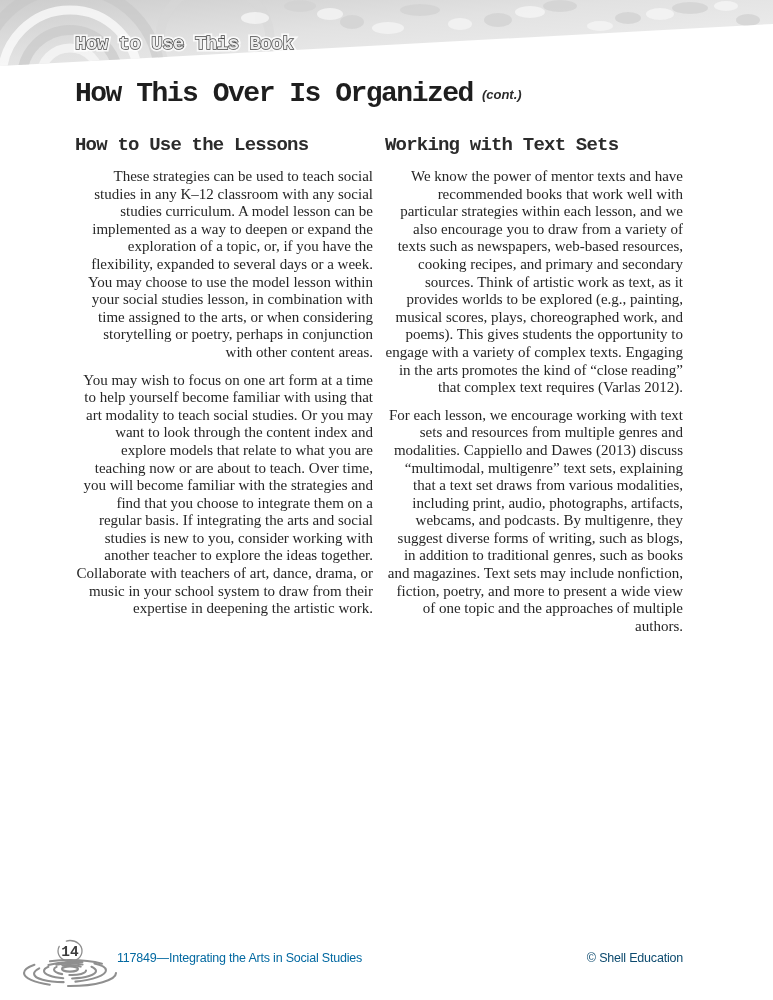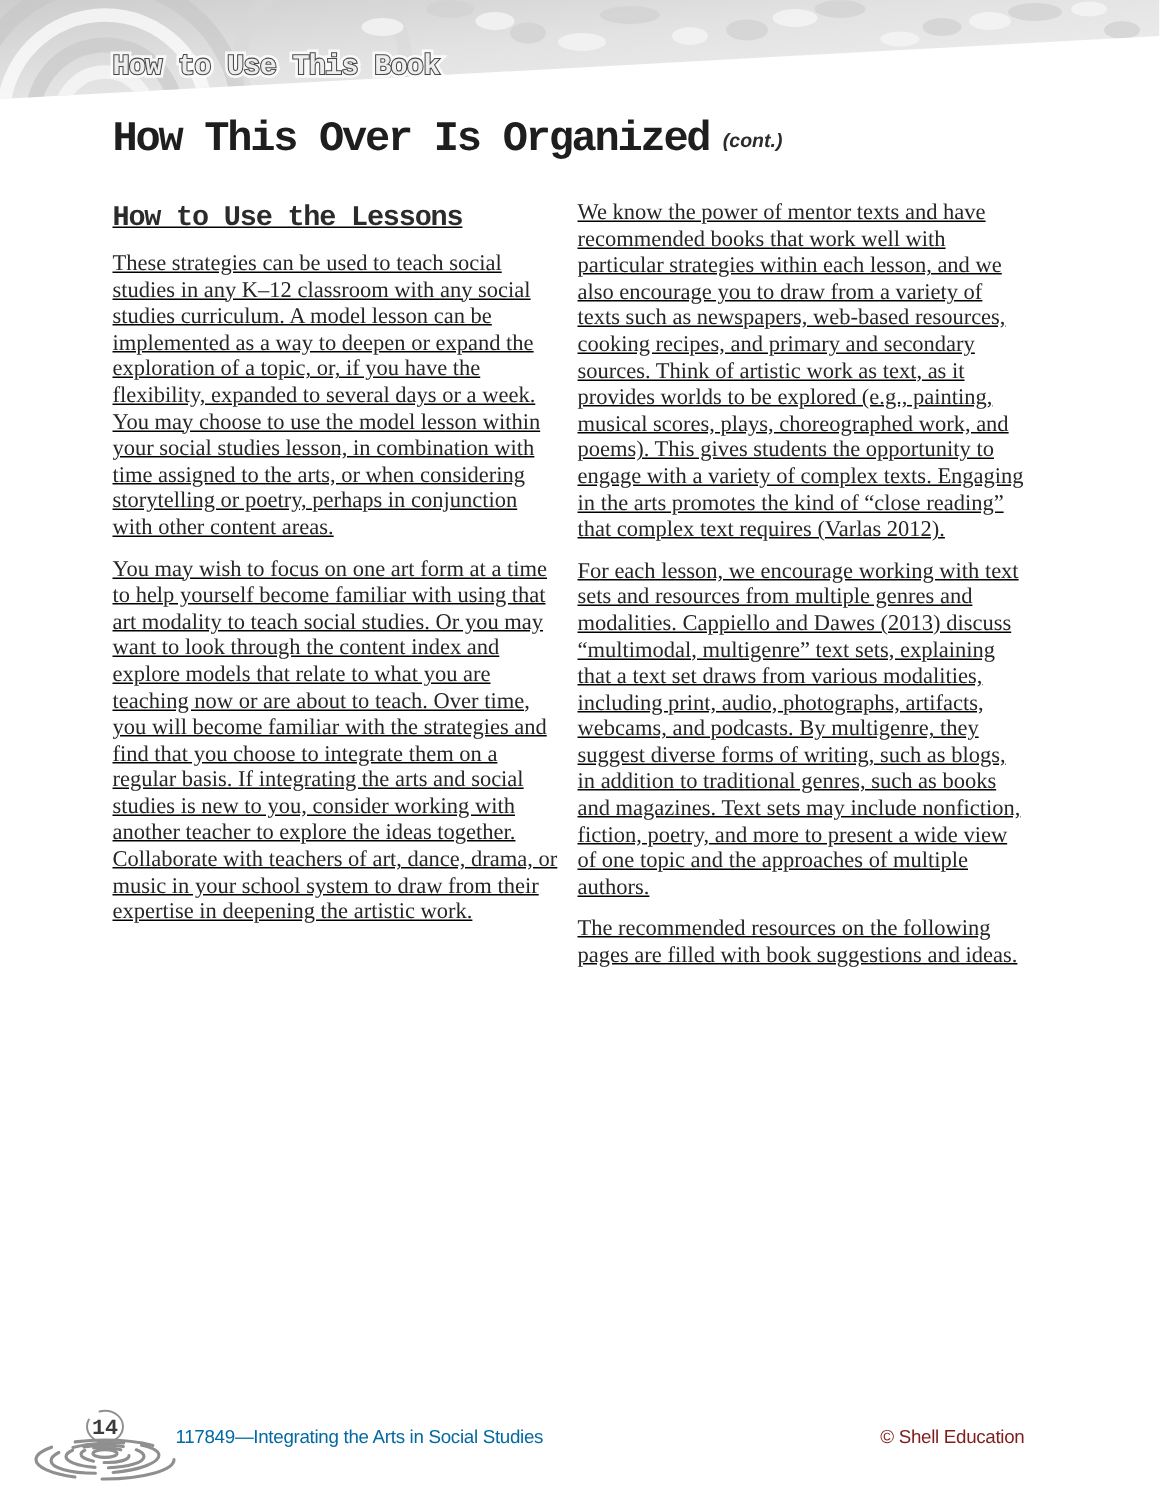--- a/index.html
+++ b/index.html
@@ -25,44 +25,44 @@
     font-family:"Liberation Sans", sans-serif;
     font-style:italic; font-weight:600; font-size:13px;
     letter-spacing:0; margin-left:9px; color:#2c2c2c;
     vertical-align:2px;
     text-align:right;
   }
 
   
   .columns {
     position:absolute; left:75px; top:134px; width:608px;
-    display:flex; gap:12px;text-decoration:underline;
+    display:flex; gap:12px;
   }
   .col { flex:1; min-width:0; }
   .col-heading {
     font-family:"Liberation Mono", "DejaVu Sans Mono", monospace;
     font-weight:bold; font-size:19px; letter-spacing:-0.8px;
     color:#2b2b2b; margin:0 0 12px 0; white-space:nowrap;
   }
   .col p {
     font-size:15px; line-height:17.6px; color:#262626;
-    margin:0 0 10px 0; text-align:left;
+    margin:0 0 10px 0; text-align:right;
   }
 
   
   .footer-ripple { position:absolute; left:18px; top:938px; display:block; }
   .footer-book {
     position:absolute; left:117px; top:951px;
     font-family:"Liberation Sans", sans-serif;
     font-size:12.5px; letter-spacing:-0.2px; color:#0369a1;
   }
   .footer-publisher {
     position:absolute; right:90px; top:951px;
     font-family:"Liberation Sans", sans-serif;
-    font-size:12.5px; letter-spacing:-0.2px; color:#7f1d1d;margin-left:42px;
+    font-size:12.5px; letter-spacing:-0.2px; color:#0c4a6e;margin-left:42px;
   }
 </style>
 </head>
 <body>
 
 <svg class="banner-svg" width="773" height="78" viewBox="0 0 773 78">
   <defs>
     <linearGradient id="bannerGrad" x1="0" y1="0" x2="1" y2="0.9">
       <stop offset="0" stop-color="#cdcdcd"></stop>
       <stop offset="0.45" stop-color="#e2e2e2"></stop>
@@ -114,23 +114,23 @@
   <span>How This Over Is Organized</span><span class="cont">(cont.)</span>
 </div>
 
 <div class="columns">
   <div class="col">
     <h2 class="col-heading">How to Use the Lessons</h2>
     <p>These strategies can be used to teach social studies in any K–12 classroom with any social studies curriculum. A model lesson can be implemented as a way to deepen or expand the exploration of a topic, or, if you have the flexibility, expanded to several days or a week. You may choose to use the model lesson within your social studies lesson, in combination with time assigned to the arts, or when considering storytelling or poetry, perhaps in conjunction with other content areas.</p>
     <p>You may wish to focus on one art form at a time to help yourself become familiar with using that art modality to teach social studies. Or you may want to look through the content index and explore models that relate to what you are teaching now or are about to teach. Over time, you will become familiar with the strategies and find that you choose to integrate them on a regular basis. If integrating the arts and social studies is new to you, consider working with another teacher to explore the ideas together. Collaborate with teachers of art, dance, drama, or music in your school system to draw from their expertise in deepening the artistic work.</p>
   </div>
   <div class="col">
+    <h2 class="col-heading">Working with Text Sets</h2>
     <p>We know the power of mentor texts and have recommended books that work well with particular strategies within each lesson, and we also encourage you to draw from a variety of texts such as newspapers, web-based resources, cooking recipes, and primary and secondary sources. Think of artistic work as text, as it provides worlds to be explored (e.g., painting, musical scores, plays, choreographed work, and poems). This gives students the opportunity to engage with a variety of complex texts. Engaging in the arts promotes the kind of “close reading” that complex text requires (Varlas 2012).</p>
     <p>For each lesson, we encourage working with text sets and resources from multiple genres and modalities. Cappiello and Dawes (2013) discuss “multimodal, multigenre” text sets, explaining that a text set draws from various modalities, including print, audio, photographs, artifacts, webcams, and podcasts. By multigenre, they suggest diverse forms of writing, such as blogs, in addition to traditional genres, such as books and magazines. Text sets may include nonfiction, fiction, poetry, and more to present a wide view of one topic and the approaches of multiple authors.</p>
-    <p>The recommended resources on the following pages are filled with book suggestions and ideas.</p>
   </div>
 </div>
 
 <svg class="footer-ripple" width="104" height="58" viewBox="0 0 104 58">
   <g fill="none" stroke="#8f8f8f" stroke-width="2.1" stroke-linecap="round">
     <ellipse cx="52" cy="35" rx="46" ry="13" stroke-dasharray="52 18 44 16"></ellipse>
     <ellipse cx="52" cy="34" rx="36" ry="10" stroke-dasharray="34 12 40 10" transform="rotate(-3 52 34)"></ellipse>
     <ellipse cx="52" cy="33" rx="26" ry="7.5" stroke-dasharray="26 9 28 8"></ellipse>
     <ellipse cx="52" cy="32" rx="16" ry="5" stroke-dasharray="18 7 14 6" transform="rotate(2 52 32)"></ellipse>
     <ellipse cx="52" cy="31" rx="8" ry="2.6"></ellipse>

